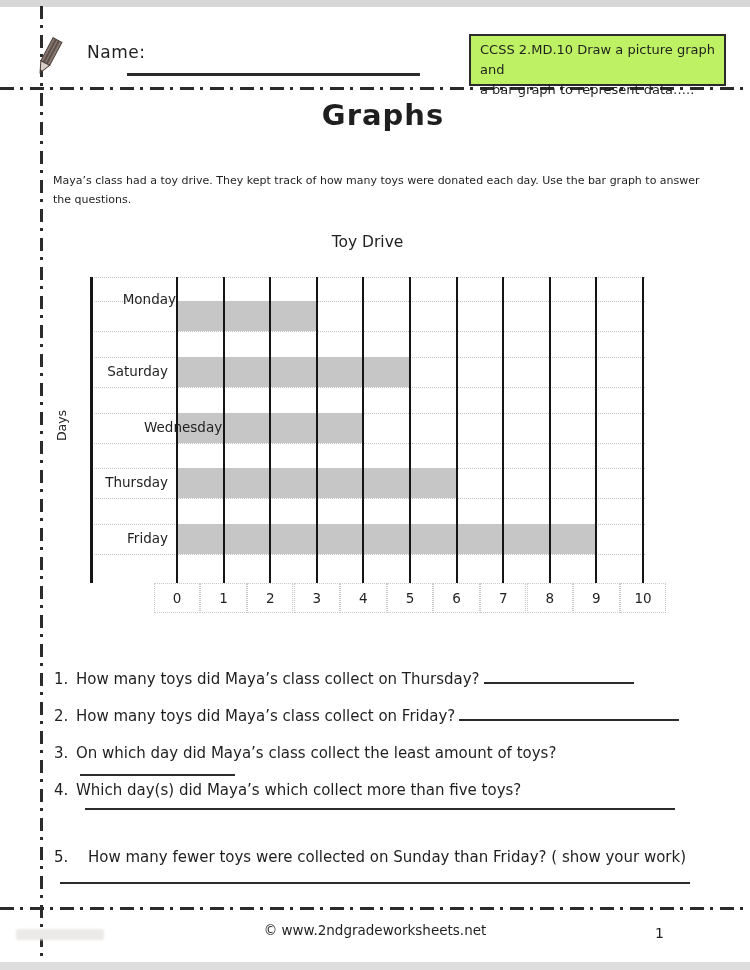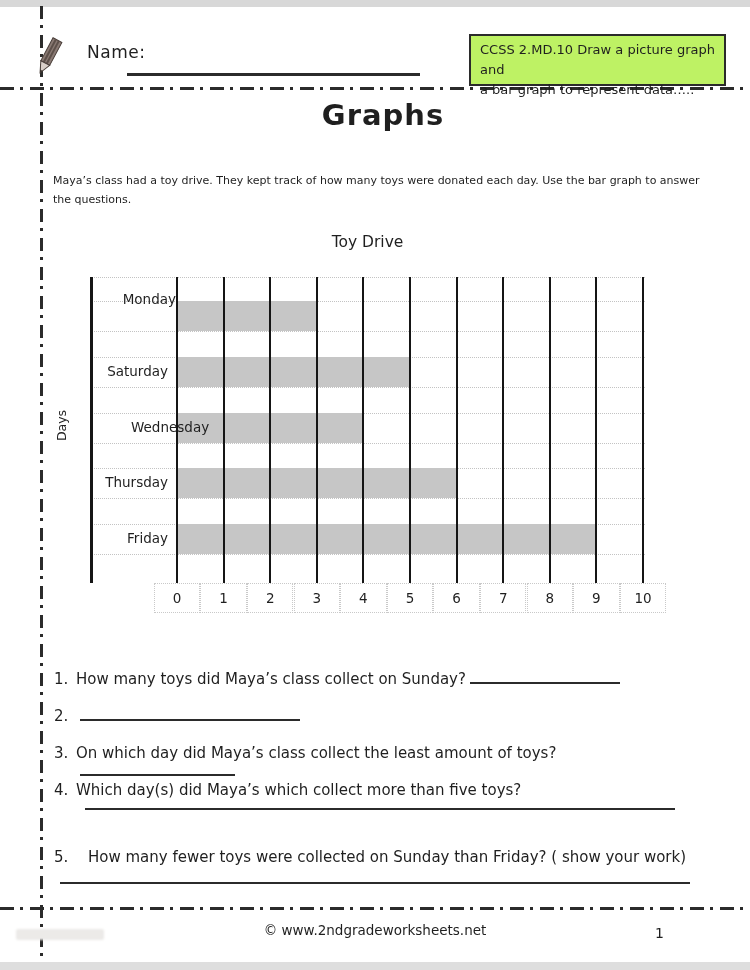--- a/index.html
+++ b/index.html
@@ -101,21 +101,21 @@
       <div class="dot-h" style="left: 0px; top: 54px; width: 555px;"></div>
       <div class="bar" style="left: 87px; top: 24px; width: 139.8px; height: 30px; background: rgb(198, 198, 198);"></div>
       <div class="day-label" style="left: 0px; top: 14px; width: 78px; margin-left: 8px;">Monday</div>
       <div class="dot-h" style="left: 0px; top: 79.75px; width: 555px;"></div>
       <div class="dot-h" style="left: 0px; top: 109.75px; width: 555px;"></div>
       <div class="bar" style="left: 87px; top: 79.75px; width: 233px; height: 30px; background: rgb(198, 198, 198);"></div>
       <div class="day-label" style="left: 0px; top: 85.75px; width: 78px;">Saturday</div>
       <div class="dot-h" style="left: 0px; top: 135.5px; width: 555px;"></div>
       <div class="dot-h" style="left: 0px; top: 165.5px; width: 555px;"></div>
       <div class="bar" style="left: 87px; top: 135.5px; width: 186.4px; height: 30px; background: rgb(198, 198, 198);"></div>
-      <div class="day-label" style="left: 0px; top: 141.5px; width: 78px; padding-left: 41px;">Wednesday</div>
+      <div class="day-label" style="left: 13px; top: 141.5px; width: 78px; padding-left: 41px;">Wednesday</div>
       <div class="dot-h" style="left: 0px; top: 191.25px; width: 555px;"></div>
       <div class="dot-h" style="left: 0px; top: 221.25px; width: 555px;"></div>
       <div class="bar" style="left: 87px; top: 191.25px; width: 279.6px; height: 30px; background: rgb(198, 198, 198);"></div>
       <div class="day-label" style="left: 0px; top: 197.25px; width: 78px;">Thursday</div>
       <div class="dot-h" style="left: 0px; top: 247px; width: 555px;"></div>
       <div class="dot-h" style="left: 0px; top: 277px; width: 555px;"></div>
       <div class="bar" style="left: 87px; top: 247px; width: 419.4px; height: 30px; background: rgb(198, 198, 198);"></div>
       <div class="day-label" style="left: 0px; top: 253px; width: 78px;">Friday</div>
       <div class="gridline" style="left: 86px; top: 0px; height: 306px;"></div>
       <div class="tick-cell" style="left: 63.7px; top: 306px; width: 46.6px;">0</div>
@@ -138,25 +138,25 @@
       <div class="gridline" style="left: 505.4px; top: 0px; height: 306px;"></div>
       <div class="tick-cell" style="left: 483.1px; top: 306px; width: 46.6px;">9</div>
       <div class="gridline" style="left: 552px; top: 0px; height: 306px;"></div>
       <div class="tick-cell" style="left: 529.7px; top: 306px; width: 46.6px;">10</div>
       <div class="axis-line" style="left: 0px; top: 0px; height: 306px;"></div>
     </div>
   <div class="y-axis-title">Days</div>
 
   <div class="question" style="top:670px;">
     <span class="q-num">1.</span>
-    <span class="q-body"><span>How many toys did Maya’s class collect on Sunday?</span><span class="blank" style="width:150px"></span></span>
+    <span class="q-body"><span>How many toys did Maya’s class collect on Thursday?</span><span class="blank" style="width:150px"></span></span>
   </div>
   <div class="question" style="top:707px;">
     <span class="q-num">2.</span>
-    <span class="q-body"><span class="blank" style="width:220px"></span></span>
+    <span class="q-body"><span>How many toys did Maya’s class collect on Friday?</span><span class="blank" style="width:220px"></span></span>
   </div>
   <div class="question" style="top:744px;">
     <span class="q-num">3.</span>
     <span class="q-body"><span>On which day did Maya’s class collect the least amount of toys?</span><span class="blank" style="width:155px"></span></span>
   </div>
   <div class="question" style="top:781px;">
     <span class="q-num">4.</span>
     <span class="q-body"><span>Which day(s) did Maya’s which collect more than five toys?</span></span>
   </div>
   <div class="answer-line-wide" style="left:85px; top:808px; width:590px;"></div>

